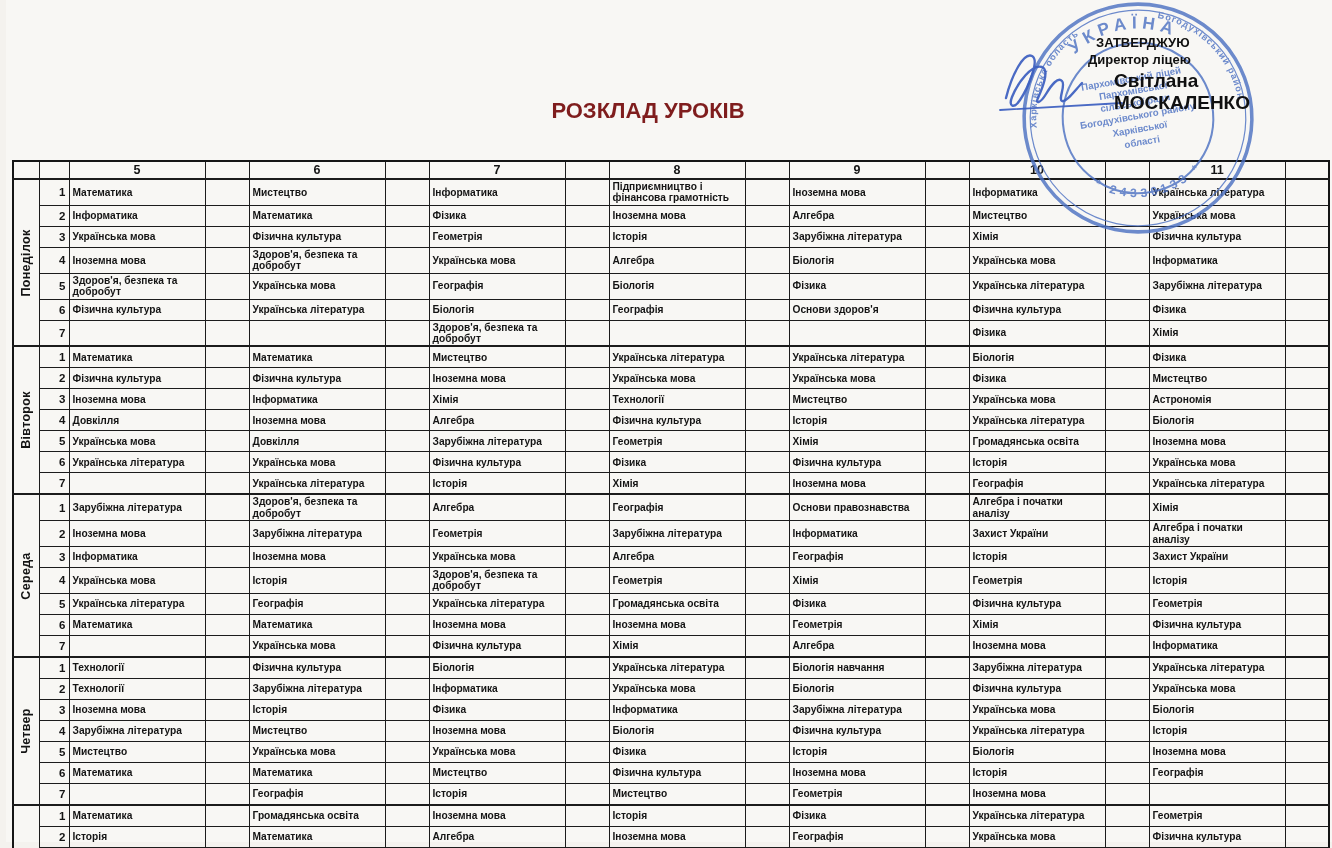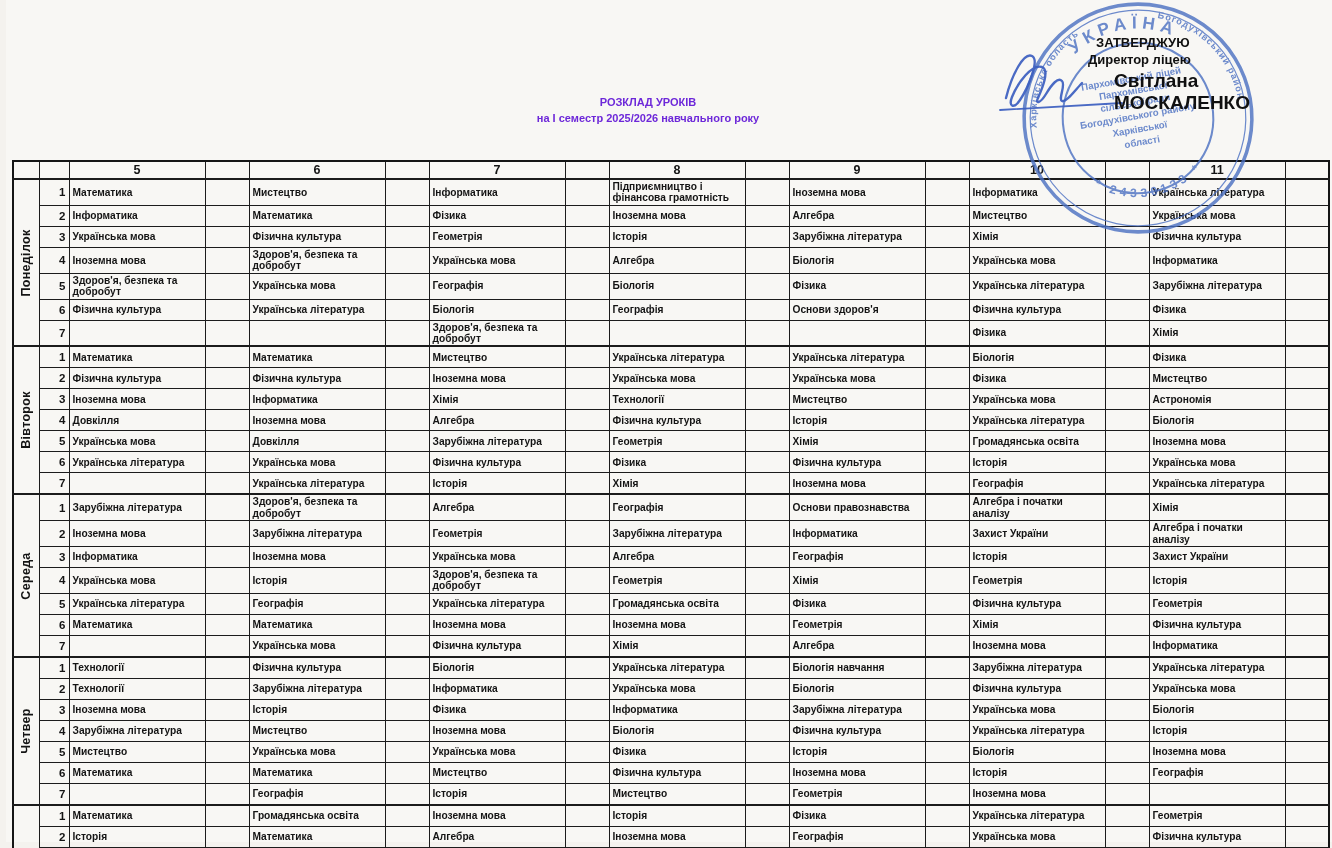--- a/index.html
+++ b/index.html
@@ -5,21 +5,21 @@
   html,body{margin:0;padding:0;}
   body{
     width:1332px;height:848px;position:relative;overflow:hidden;
     background:linear-gradient(90deg,#d9d6d1 0px,#efedе9 10px,#f4f2ee 24px,#f6f5f1 100%);
     background-color:#f4f2ee;
     font-family:"Liberation Sans",sans-serif;color:#141414;
   }
   .sheet{position:absolute;left:6px;top:0;right:0;bottom:6px;background:#f8f7f4;}
   
   .title-block{position:absolute;left:248px;top:95px;width:800px;text-align:center;
-    font-weight:bold;font-size:11px;line-height:1.42;color:#6d28d9;}
+    font-weight:bold;font-size:22px;line-height:1.42;color:#7f1d1d;}
   
   .approval{position:absolute;left:1088px;top:35px;font-weight:bold;color:#101010;z-index:3;}
   .approval .l1{font-size:13px;margin-left:8px;}
   .approval .l2{font-size:13px;margin-top:2px;}
   .approval .l3{font-size:19px;margin-left:26px;margin-top:3px;}
   
   .stamp{position:absolute;left:1016px;top:-4px;width:244px;height:244px;z-index:1;
     opacity:.8;transform:rotate(-10deg);}
   .signature{position:absolute;left:996px;top:44px;width:150px;height:80px;z-index:2;opacity:.92;}
   
@@ -37,21 +37,20 @@
   tr.day-start td{border-top-width:2.5px;}
   table.tt thead th{border-bottom-width:2px;}
 </style>
 </head>
 <body>
 
 <div class="sheet"></div>
 
 <div class="title-block">
   <div>РОЗКЛАД УРОКІВ</div>
-  <div>на І семестр 2025/2026 навчального року</div>
 </div>
 
 <svg class="stamp" viewBox="0 0 240 240">
   <defs>
     <path id="arcTop" d="M 32,120 A 88,88 0 0 1 208,120"></path>
     <path id="arcBottom" d="M 44,152 A 86,86 0 0 0 196,152"></path>
     <path id="arcLeft" d="M 22,140 A 100,100 0 0 1 104,21"></path>
     <path id="arcRight" d="M 136,21 A 100,100 0 0 1 218,140"></path>
   </defs>
   <g stroke="#4a6fc2" fill="none">

